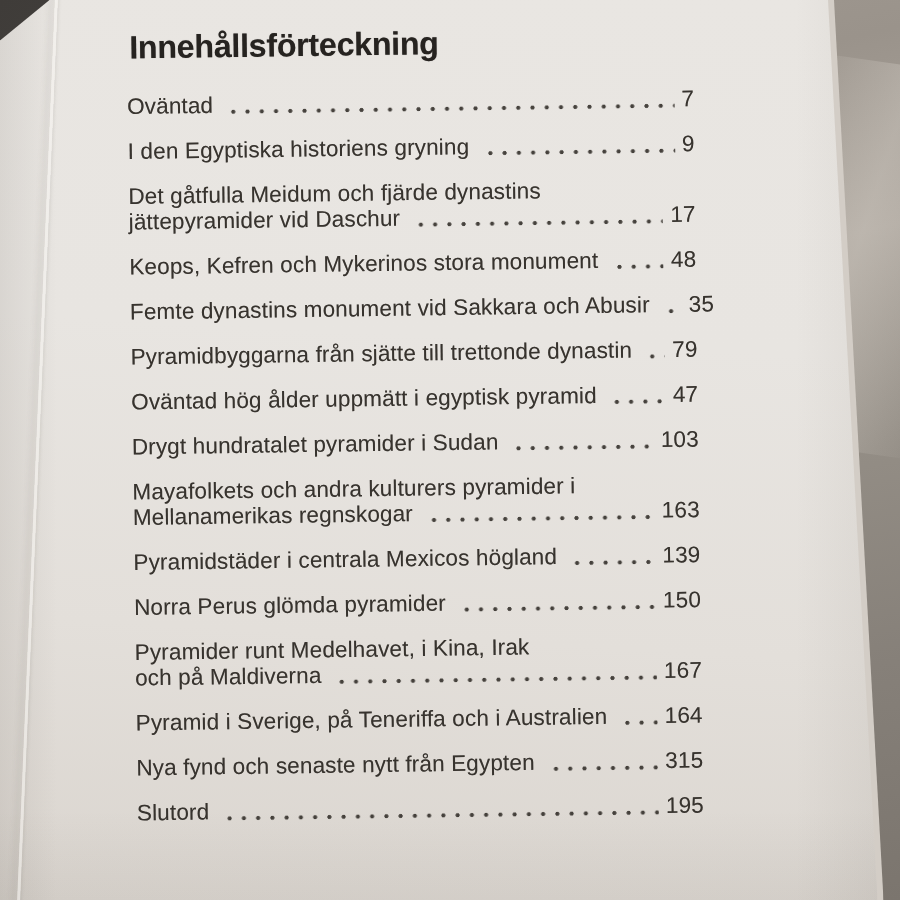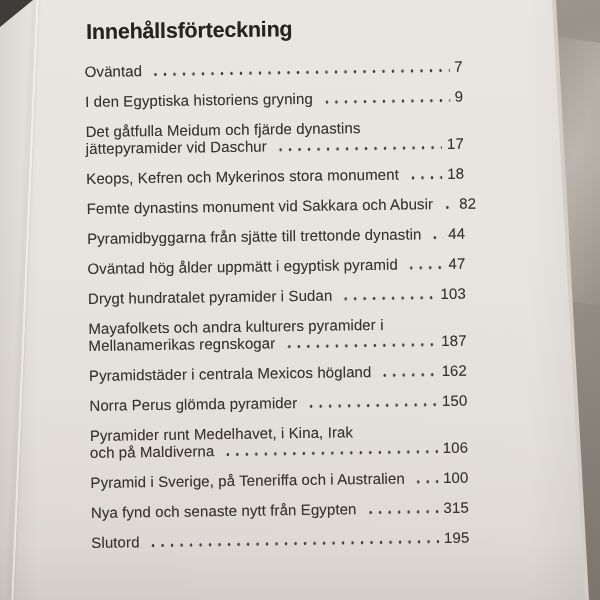--- a/index.html
+++ b/index.html
@@ -139,35 +139,35 @@
             <div class="toc-row">
               <span class="toc-title">jättepyramider vid Daschur</span>
               <span class="leader"></span>
               <span class="toc-num">17</span>
             </div>
           </div>
           <div class="toc-entry">
             <div class="toc-row">
               <span class="toc-title">Keops, Kefren och Mykerinos stora monument</span>
               <span class="leader"></span>
-              <span class="toc-num">18</span>
+              <span class="toc-num">48</span>
             </div>
           </div>
           <div class="toc-entry">
             <div class="toc-row">
               <span class="toc-title">Femte dynastins monument vid Sakkara och Abusir</span>
               <span class="leader"></span>
-              <span class="toc-num">82</span>
+              <span class="toc-num">35</span>
             </div>
           </div>
           <div class="toc-entry">
             <div class="toc-row">
               <span class="toc-title">Pyramidbyggarna från sjätte till trettonde dynastin</span>
               <span class="leader"></span>
-              <span class="toc-num">44</span>
+              <span class="toc-num">79</span>
             </div>
           </div>
           <div class="toc-entry">
             <div class="toc-row">
               <span class="toc-title">Oväntad hög ålder uppmätt i egyptisk pyramid</span>
               <span class="leader"></span>
               <span class="toc-num">47</span>
             </div>
           </div>
           <div class="toc-entry">
@@ -177,52 +177,52 @@
               <span class="toc-num">103</span>
             </div>
           </div>
           <div class="toc-entry">
             <div class="toc-row">
               <span class="toc-title">Mayafolkets och andra kulturers pyramider i</span>
             </div>
             <div class="toc-row">
               <span class="toc-title">Mellanamerikas regnskogar</span>
               <span class="leader"></span>
-              <span class="toc-num">187</span>
+              <span class="toc-num">163</span>
             </div>
           </div>
           <div class="toc-entry">
             <div class="toc-row">
               <span class="toc-title">Pyramidstäder i centrala Mexicos högland</span>
               <span class="leader"></span>
-              <span class="toc-num">162</span>
+              <span class="toc-num">139</span>
             </div>
           </div>
           <div class="toc-entry">
             <div class="toc-row">
               <span class="toc-title">Norra Perus glömda pyramider</span>
               <span class="leader"></span>
               <span class="toc-num">150</span>
             </div>
           </div>
           <div class="toc-entry">
             <div class="toc-row">
               <span class="toc-title">Pyramider runt Medelhavet, i Kina, Irak</span>
             </div>
             <div class="toc-row">
               <span class="toc-title">och på Maldiverna</span>
               <span class="leader"></span>
-              <span class="toc-num">106</span>
+              <span class="toc-num">167</span>
             </div>
           </div>
           <div class="toc-entry">
             <div class="toc-row">
               <span class="toc-title">Pyramid i Sverige, på Teneriffa och i Australien</span>
               <span class="leader"></span>
-              <span class="toc-num">100</span>
+              <span class="toc-num">164</span>
             </div>
           </div>
           <div class="toc-entry">
             <div class="toc-row">
               <span class="toc-title">Nya fynd och senaste nytt från Egypten</span>
               <span class="leader"></span>
               <span class="toc-num">315</span>
             </div>
           </div>
           <div class="toc-entry">

